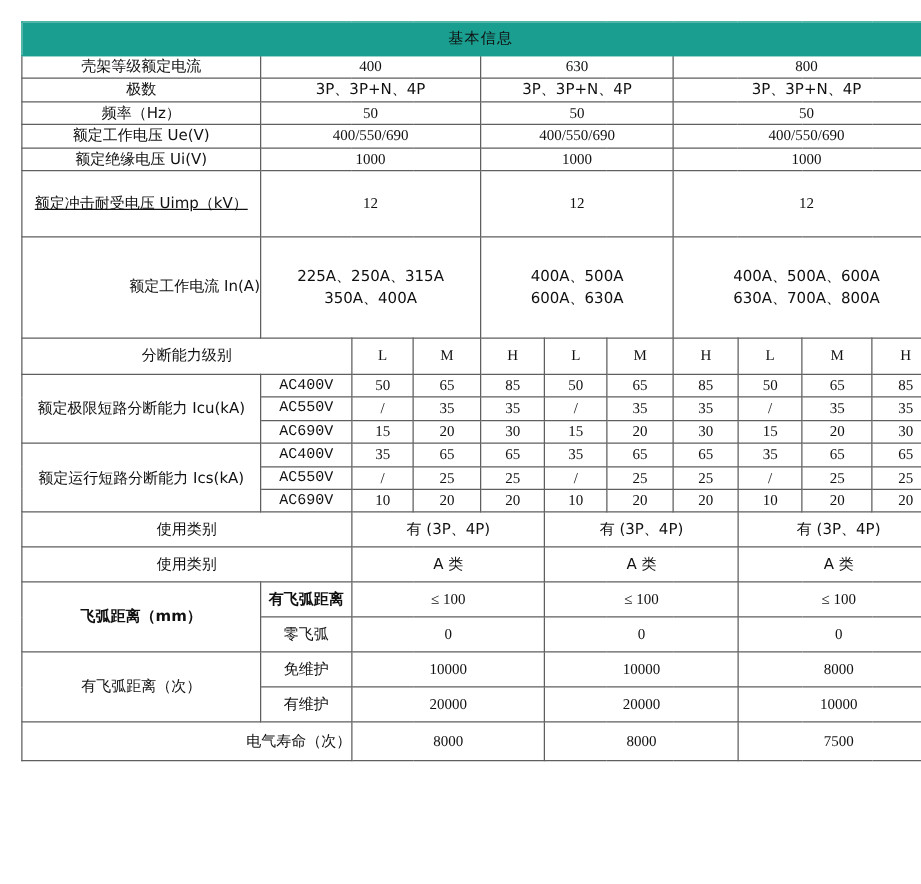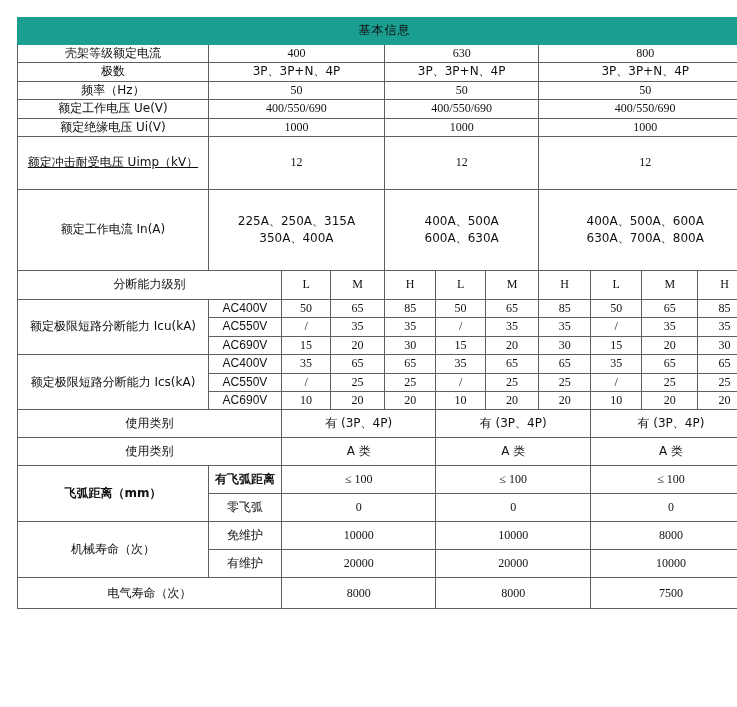--- a/index.html
+++ b/index.html
@@ -52,21 +52,21 @@
   }
   .multi {
     line-height: 1.75;
     padding: 4px 0;
   }
   .lvl {
     font-family: "Liberation Serif", "DejaVu Serif", serif;
     font-size: 12.5px;
   }
   .sub {
-    font-family: Liberation Sans, sans-serif;
+    font-family: Liberation Mono, monospace;
     font-size: 11.5px;
   }
   .cap {
     font-family: "Liberation Serif", "DejaVu Serif", serif;
     font-size: 12px;
   }
   .cjk {
     font-family: "DejaVu Sans", "Liberation Sans", sans-serif;
   }
 </style>
@@ -129,21 +129,21 @@
       </tr>
 
       <tr>
         <td class="rowlabel cjk" style="height:52px; white-space:pre-line;text-decoration:underline;">额定冲击耐受电压 Uimp（kV）</td>
         <td class="num" colspan="3">12</td>
         <td class="num" colspan="3">12</td>
         <td class="num" colspan="4">12</td>
       </tr>
 
       <tr>
-        <td class="rowlabel cjk" style="height:80px;">额定工作电流 In(A)</td>
+        <td class="rowlabel cjk" style="height:80px;text-align:right;">额定工作电流 In(A)</td>
         <td class="cap cjk multi" style="white-space:pre-line;" colspan="3">225A、250A、315A
 350A、400A</td>
         <td class="cap cjk multi" style="white-space:pre-line;text-align:center;" colspan="3">400A、500A
 600A、630A</td>
         <td class="cap cjk multi" style="white-space:pre-line;" colspan="4">400A、500A、600A
 630A、700A、800A</td>
       </tr>
 
       <tr>
         <td class="rowlabel cjk" style="height:28px;" colspan="2">分断能力级别</td>
@@ -190,21 +190,21 @@
         <td class="num">30</td>
         <td class="num">15</td>
         <td class="num">20</td>
         <td class="num">30</td>
         <td class="num">15</td>
         <td class="num">20</td>
         <td class="num">30</td>
       </tr>
 
       <tr>
-        <td class="rowlabel cjk" rowspan="3">额定极限短路分断能力 Ics(kA)</td>
+        <td class="rowlabel cjk" rowspan="3">额定运行短路分断能力 Ics(kA)</td>
         <td class="sub">AC400V</td>
         <td class="num">35</td>
         <td class="num">65</td>
         <td class="num">65</td>
         <td class="num">35</td>
         <td class="num">65</td>
         <td class="num">65</td>
         <td class="num">35</td>
         <td class="num">65</td>
         <td class="num">65</td>
@@ -256,34 +256,34 @@
         <td class="cap" colspan="3">≤ 100</td>
       </tr>
       <tr>
         <td class="cap cjk" style="height:27px;">零飞弧</td>
         <td class="num" colspan="3">0</td>
         <td class="num" colspan="3">0</td>
         <td class="num" colspan="3">0</td>
       </tr>
 
       <tr>
-        <td class="rowlabel cjk" rowspan="2">机械寿命（次）</td>
+        <td class="rowlabel cjk" rowspan="2">有飞弧距离（次）</td>
         <td class="cap cjk" style="height:27px;">免维护</td>
         <td class="num" colspan="3">10000</td>
         <td class="num" colspan="3">10000</td>
         <td class="num" colspan="3">8000</td>
       </tr>
       <tr>
         <td class="cap cjk" style="height:27px;">有维护</td>
         <td class="num" colspan="3">20000</td>
         <td class="num" colspan="3">20000</td>
         <td class="num" colspan="3">10000</td>
       </tr>
 
       <tr>
-        <td class="rowlabel cjk" style="height:30px;" colspan="2">电气寿命（次）</td>
+        <td class="rowlabel cjk" style="height:30px;text-align:right;" colspan="2">电气寿命（次）</td>
         <td class="num" colspan="3">8000</td>
         <td class="num" colspan="3">8000</td>
         <td class="num" colspan="3">7500</td>
       </tr>
     </tbody>
   </table>
 </div>
 
 </body></html>

